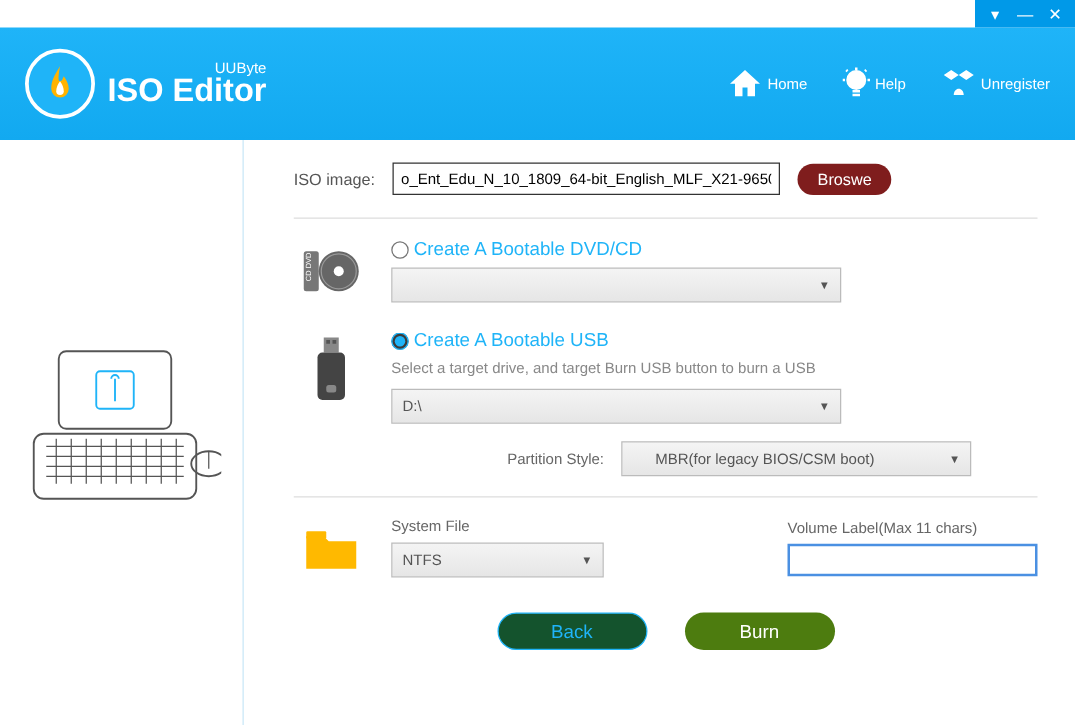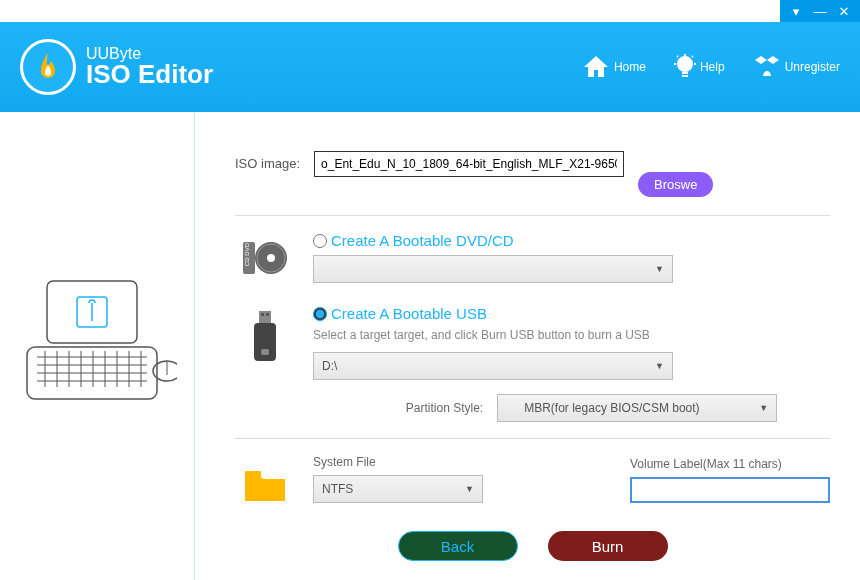--- a/index.html
+++ b/index.html
@@ -6,65 +6,65 @@
 body { width: 860px; height: 580px; overflow: hidden; background: #fff; }
 
 .titlebar { height: 22px; background: #fff; display: flex; justify-content: flex-end; }
 .titlebar-ctrls { display: flex; background: #0099e8; align-items: center; padding: 0 4px; }
 .titlebar-ctrls span { width: 24px; height: 22px; display: flex; align-items: center; justify-content: center; color: #fff; cursor: pointer; font-size: 13px; }
 
 .header { height: 90px; background: linear-gradient(#1fb4f8,#12a9f0); display: flex; align-items: center; padding: 0 20px; }
 .logo-block { display: flex; align-items: center; gap: 10px; }
 .logo-circle { width: 56px; height: 56px; border-radius: 50%; border: 3px solid #fff; display: flex; align-items: center; justify-content: center; background: #1fb4f8; }
 .logo-text { color: #fff; }
-.logo-text .small { font-size: 16px; margin-bottom: -4px; }
+.logo-text .small { font-size: 12px; margin-bottom: -4px; text-align: right; }
 .logo-text .big { font-size: 26px; font-weight: bold; }
 .nav { margin-left: auto; display: flex; gap: 28px; }
 .nav-item { display: flex; flex-direction: row; align-items: center; color: #fff; cursor: pointer; gap: 4px; }
 .nav-item .icon { height: 28px; display: flex; align-items: center; justify-content: center; }
 .nav-item .label { font-size: 12px; }
 
 .body { display: flex; height: calc(580px - 112px); }
 .sidebar { width: 195px; border-right: 1px solid #c9e8f8; display: flex; align-items: center; justify-content: center; background: #fff; }
 .main { flex: 1; padding: 18px 30px 10px 40px; font-size: 13px; color: #555; }
 
 .row-iso { display: flex; align-items: center; gap: 14px; margin-bottom: 18px; }
 .row-iso label { color: #555; }
 .iso-input { flex: 1; height: 26px; border: 1px solid #333; padding: 0 6px; font-size: 12px; max-width: 310px; }
-.browse-btn { background: #8b5cf6; color: #fff; border: none; border-radius: 14px; padding: 5px 16px; font-size: 13px; cursor: pointer; margin-top: 42px; }
+.browse-btn { background: #7f1d1d; color: #fff; border: none; border-radius: 14px; padding: 5px 16px; font-size: 13px; cursor: pointer; }
 
 .divider { border: none; border-top: 1px solid #ddd; margin: 0; }
 
 .section { display: flex; gap: 18px; padding: 16px 0; }
 .section-icon { width: 60px; display: flex; justify-content: center; padding-top: 4px; }
 .section-body { flex: 1; }
 .radio-row { display: flex; align-items: center; gap: 4px; margin-bottom: 6px; }
 .radio-title { color: #1fb4f8; font-size: 15px; }
 .hint { color: #888; font-size: 12px; margin-bottom: 10px; }
 
 .select-box { width: 360px; height: 28px; border: 1px solid #bbb; background: linear-gradient(#f4f4f4,#e6e6e6); display: flex; align-items: center; justify-content: space-between; padding: 0 8px; font-size: 12px; cursor: pointer; }
 .select-box.disabled { color: #999; }
 .select-box .arrow { font-size: 9px; color: #555; }
 
 .partition-row { display: flex; align-items: center; gap: 14px; margin-top: 14px; padding-left: 40px; justify-content: center; }
 .partition-row label { font-size: 12px; color: #666; }
 .partition-row .select-box { width: 280px; padding-left: 26px; }
 
-.bottom-section { display: flex; gap: 18px; padding: 16px 0 10px 0; align-items: flex-end; }
+.bottom-section { display: flex; gap: 18px; padding: 16px 0 10px 0; align-items: center; }
 .sysfile-block { display: flex; flex-direction: column; gap: 6px; }
 .sysfile-block label { font-size: 12px; color: #666; }
 .sysfile-block .select-box { width: 170px; }
 .vol-block { margin-left: auto; display: flex; flex-direction: column; gap: 6px; }
 .vol-block label { font-size: 12px; color: #666; }
 .vol-input { width: 200px; height: 26px; border: 2px solid #4a90e2; padding: 0 4px; }
 
 .button-row { display: flex; justify-content: center; gap: 30px; margin-top: 18px; }
 .btn { width: 120px; height: 30px; border-radius: 15px; font-size: 15px; cursor: pointer; display: flex; align-items: center; justify-content: center; }
 .btn-outline { background: #14532d; border: 1.5px solid #1fb4f8; color: #1fb4f8; }
-.btn-primary { background: #7f1d1d; border: none; color: #fff; }
+.btn-primary { background: #4d7c0f; border: none; color: #fff; }
 
 input[type=radio] { width: 14px; height: 14px; accent-color: #1fb4f8; }
 </style>
 </head>
 <body>
 
 <div class="titlebar">
   <div class="titlebar-ctrls">
     <span>▾</span>
     <span>—</span>
@@ -180,21 +180,21 @@
             <rect x="16" y="4" width="3" height="3" fill="#555"></rect>
             <rect x="4" y="14" width="22" height="38" rx="4" fill="#444"></rect>
             <rect x="11" y="40" width="8" height="6" rx="2" fill="#888"></rect>
           </svg>
       </div>
       <div class="section-body">
         <div class="radio-row">
           <input type="radio" name="target" checked="" style="">
           <span class="radio-title">Create A Bootable USB</span>
         </div>
-        <div class="hint">Select a target target, and click Burn USB button to burn a USB</div>
+        <div class="hint">Select a target drive, and target Burn USB button to burn a USB</div>
         <div class="select-box">
           <span>D:\</span>
           <span class="arrow">▼</span>
         </div>
         <div class="partition-row">
           <label>Partition Style:</label>
           <div class="select-box">
             <span>MBR(for legacy BIOS/CSM boot)</span>
             <span class="arrow">▼</span>
           </div>

